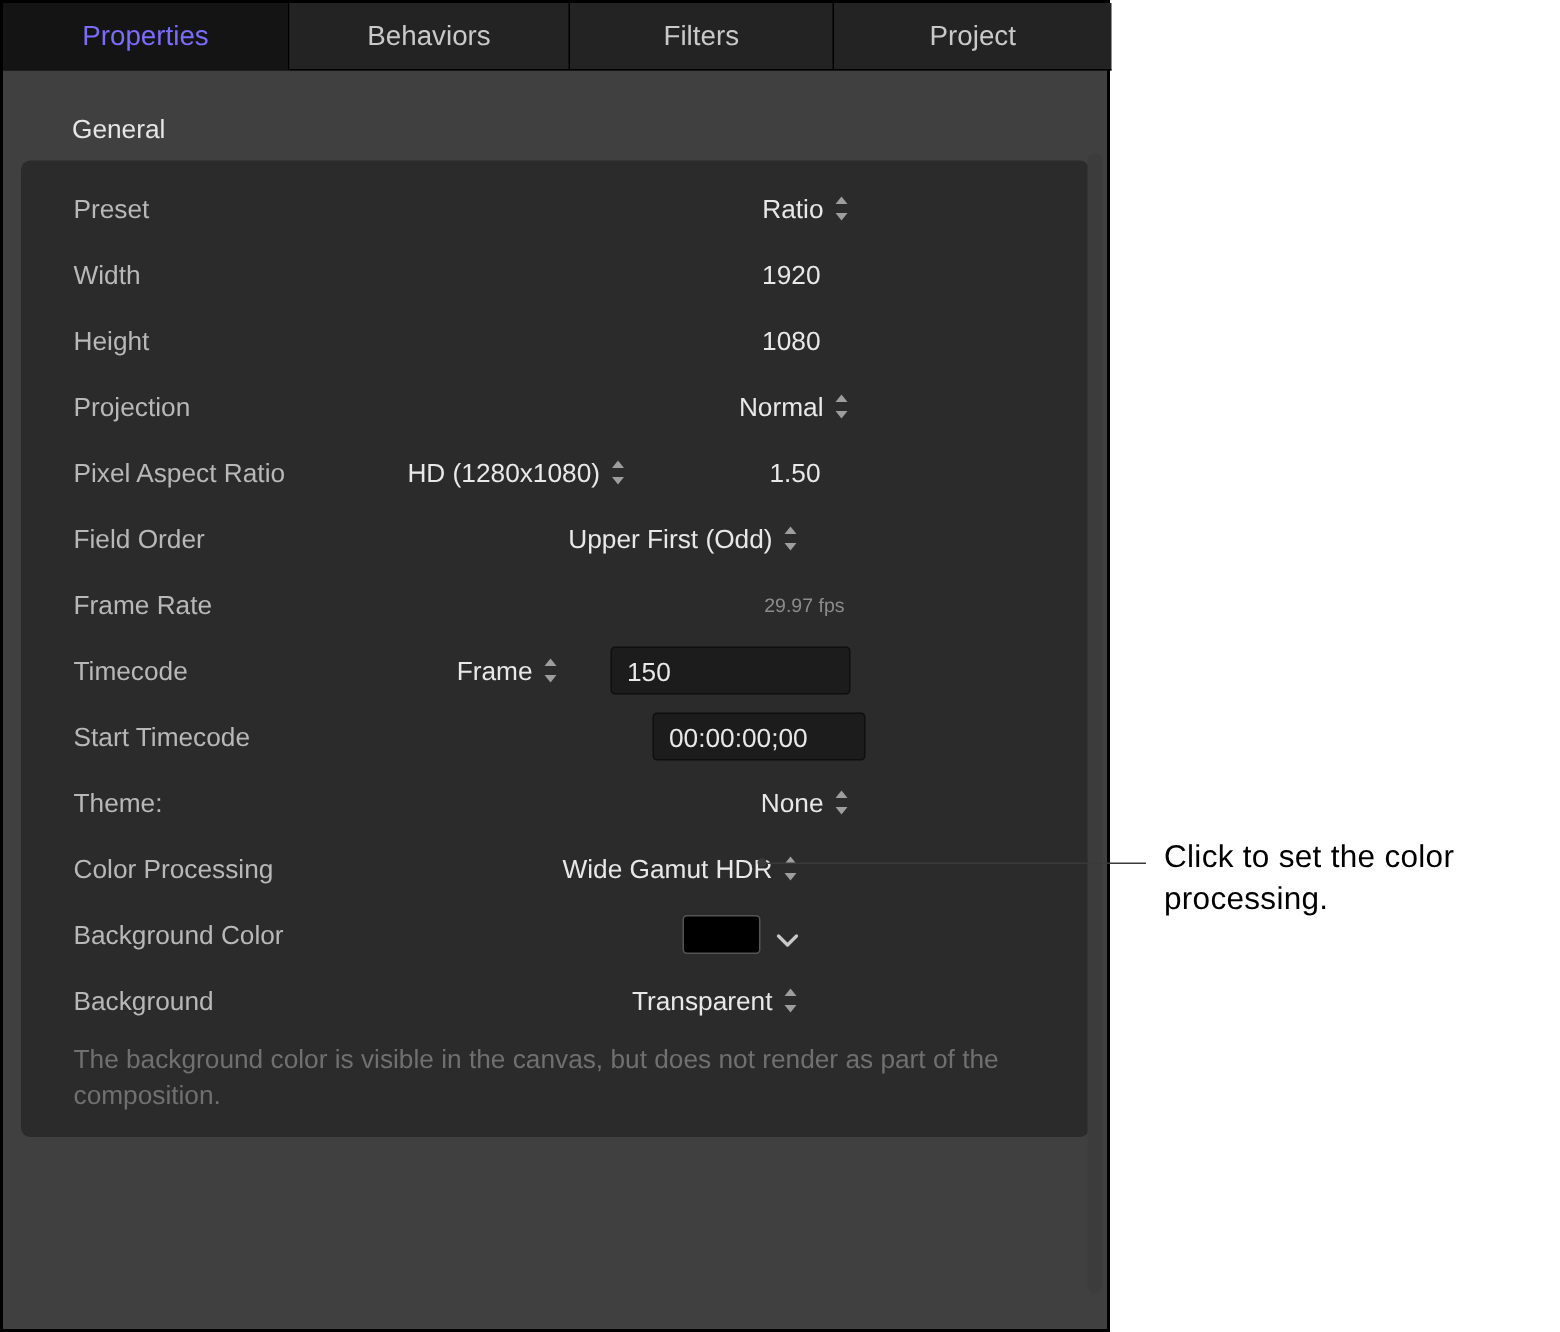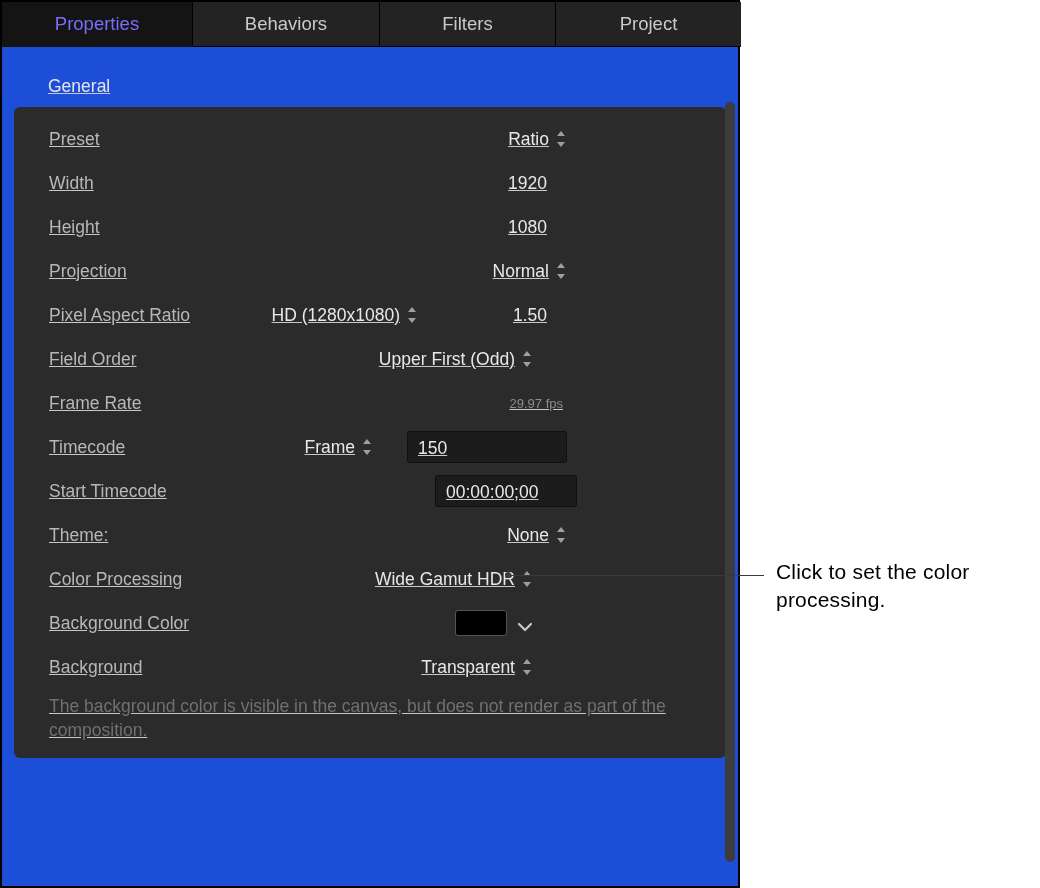--- a/index.html
+++ b/index.html
@@ -1,35 +1,35 @@
 <!DOCTYPE html>
 <html><head>
 <meta charset="utf-8">
 <style>
   html,body{margin:0;padding:0;background:#fff;font-family:-apple-system,BlinkMacSystemFont,"Helvetica Neue",Arial,sans-serif;}
   .stage{position:relative;width:1040px;height:888px;}
   .panel{
     position:absolute;left:0;top:0;width:740px;height:888px;
-    background:#1d4ed8;border:2px solid #000;box-sizing:border-box;
+    background:#404040;border:2px solid #000;box-sizing:border-box;
     color:#c8c8c8;
   }
   
   .tabs{display:flex;height:45px;}
   .tab{
     flex:none;display:flex;align-items:center;justify-content:center;
     font-size:18.5px;color:#c9c9c9;background:#232324;
     border-right:1px solid #000;border-bottom:1px solid #000;
     cursor:default;
   }
   .tab.t0{width:190px;}
   .tab.t1{width:186px;}
   .tab.t2{width:175px;}
   .tab.t3{width:185px;border-right:none;}
   .tab.active{background:#141415;border-bottom:1px solid #141415;color:#7a6cff;}
-  .panel-body{position:absolute;left:0;top:46px;right:0;bottom:0;overflow:hidden;text-decoration:underline;}
+  .panel-body{position:absolute;left:0;top:46px;right:0;bottom:0;overflow:hidden;}
   .group{
     margin:18px 12px 0 12px;
   }
   .group-header{
     padding:10px 0 10px 34px;font-size:17.5px;color:#e6e6e6;font-weight:400;
   }
   .group-body{
     background:#2b2b2c;border-radius:6px;padding:10px 10px 16px 10px;
   }
   .row{

